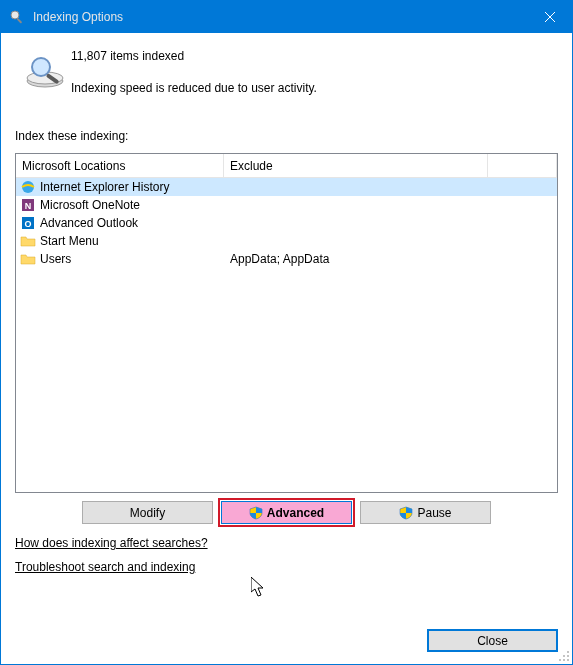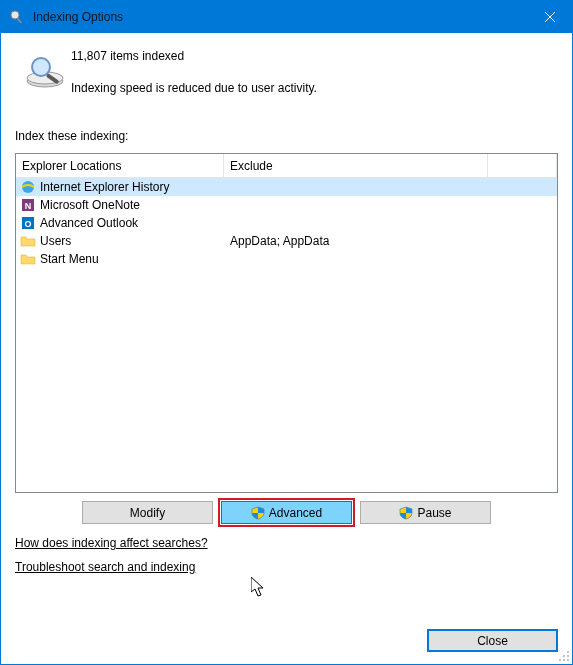--- a/index.html
+++ b/index.html
@@ -12,21 +12,21 @@
     border: 1px solid #0078d7;
     background: #fff;
     display: flex;
     flex-direction: column;
     position: relative;
   }
 
   .titlebar {
     height: 32px;
     background: #0078d7;
-    color: #0f172a;
+    color: #e5e5e5;
     display: flex;
     align-items: center;
     padding-left: 8px;
   }
   .titlebar .title-icon { width: 16px; height: 16px; margin-right: 8px; flex-shrink: 0; }
   .titlebar .title { font-size: 12px; flex: 1; }
   .titlebar .close-btn {
     width: 45px; height: 32px; display: flex; align-items: center; justify-content: center;
   }
   .titlebar .close-btn svg { stroke: #fff; stroke-width: 1; }
@@ -98,22 +98,23 @@
     display: inline-flex;
     align-items: center;
     justify-content: center;
     gap: 4px;
     cursor: default;
   }
   .btn .shield { width: 14px; height: 14px; }
   .btn.highlighted {
     outline: 2px solid #d11a2a;
     outline-offset: 1px;
-    background: #7dd3fc;
+    background: #f9a8d4;
     border-color: #0078d7;
+    font-weight: bold;
   }
 
   .links { margin-top: 12px; display: flex; flex-direction: column; gap: 10px; }
   .links a { color: #000000; font-size: 12px; text-decoration: underline; width: fit-content; }
 
   .footer-row {
     display: flex;
     justify-content: flex-end;
     padding: 0 14px 12px 14px;
   }
@@ -176,21 +177,21 @@
       <div class="status-text">
         <span>11,807 items indexed</span>
         <span>Indexing speed is reduced due to user activity.</span>
       </div>
     </div>
 
     <div class="index-label">Index these indexing:</div>
 
     <div class="listview">
       <div class="lv-header">
-        <div class="col col-loc">Explorer Locations</div>
+        <div class="col col-loc">Microsoft Locations</div>
         <div class="col col-exc">Exclude</div>
         <div class="col col-blank"></div>
       </div>
       <div class="lv-body" id="lv-body">
           <div class="lv-row selected">
             <div class="cell-loc">
               <span class="row-icon"><svg viewBox="0 0 16 16">
                   <circle cx="8" cy="8" r="6" fill="#3aa7e8"></circle>
                   <path d="M2 8 Q8 4 14 8" stroke="#ffcf00" stroke-width="2" fill="none"></path>
                 </svg></span>
@@ -216,32 +217,32 @@
                 </svg></span>
               <span>Advanced Outlook</span>
             </div>
             <div class="cell-exc"></div>
           </div>
           <div class="lv-row">
             <div class="cell-loc">
               <span class="row-icon"><svg viewBox="0 0 16 16">
                   <path d="M1 4 L6 4 L7 6 L15 6 L15 13 L1 13 Z" fill="#ffd96a" stroke="#dba82a" stroke-width="0.5"></path>
                 </svg></span>
+              <span>Start Menu</span>
+            </div>
+            <div class="cell-exc"></div>
+          </div>
+          <div class="lv-row">
+            <div class="cell-loc">
+              <span class="row-icon"><svg viewBox="0 0 16 16">
+                  <path d="M1 4 L6 4 L7 6 L15 6 L15 13 L1 13 Z" fill="#ffd96a" stroke="#dba82a" stroke-width="0.5"></path>
+                </svg></span>
               <span>Users</span>
             </div>
             <div class="cell-exc">AppData; AppData</div>
-          </div>
-          <div class="lv-row">
-            <div class="cell-loc">
-              <span class="row-icon"><svg viewBox="0 0 16 16">
-                  <path d="M1 4 L6 4 L7 6 L15 6 L15 13 L1 13 Z" fill="#ffd96a" stroke="#dba82a" stroke-width="0.5"></path>
-                </svg></span>
-              <span>Start Menu</span>
-            </div>
-            <div class="cell-exc"></div>
           </div>
         </div>
     </div>
 
     <div class="button-row">
       <button class="btn">
         <span>Modify</span>
       </button>
       <button class="btn highlighted">
         <span class="shield">

